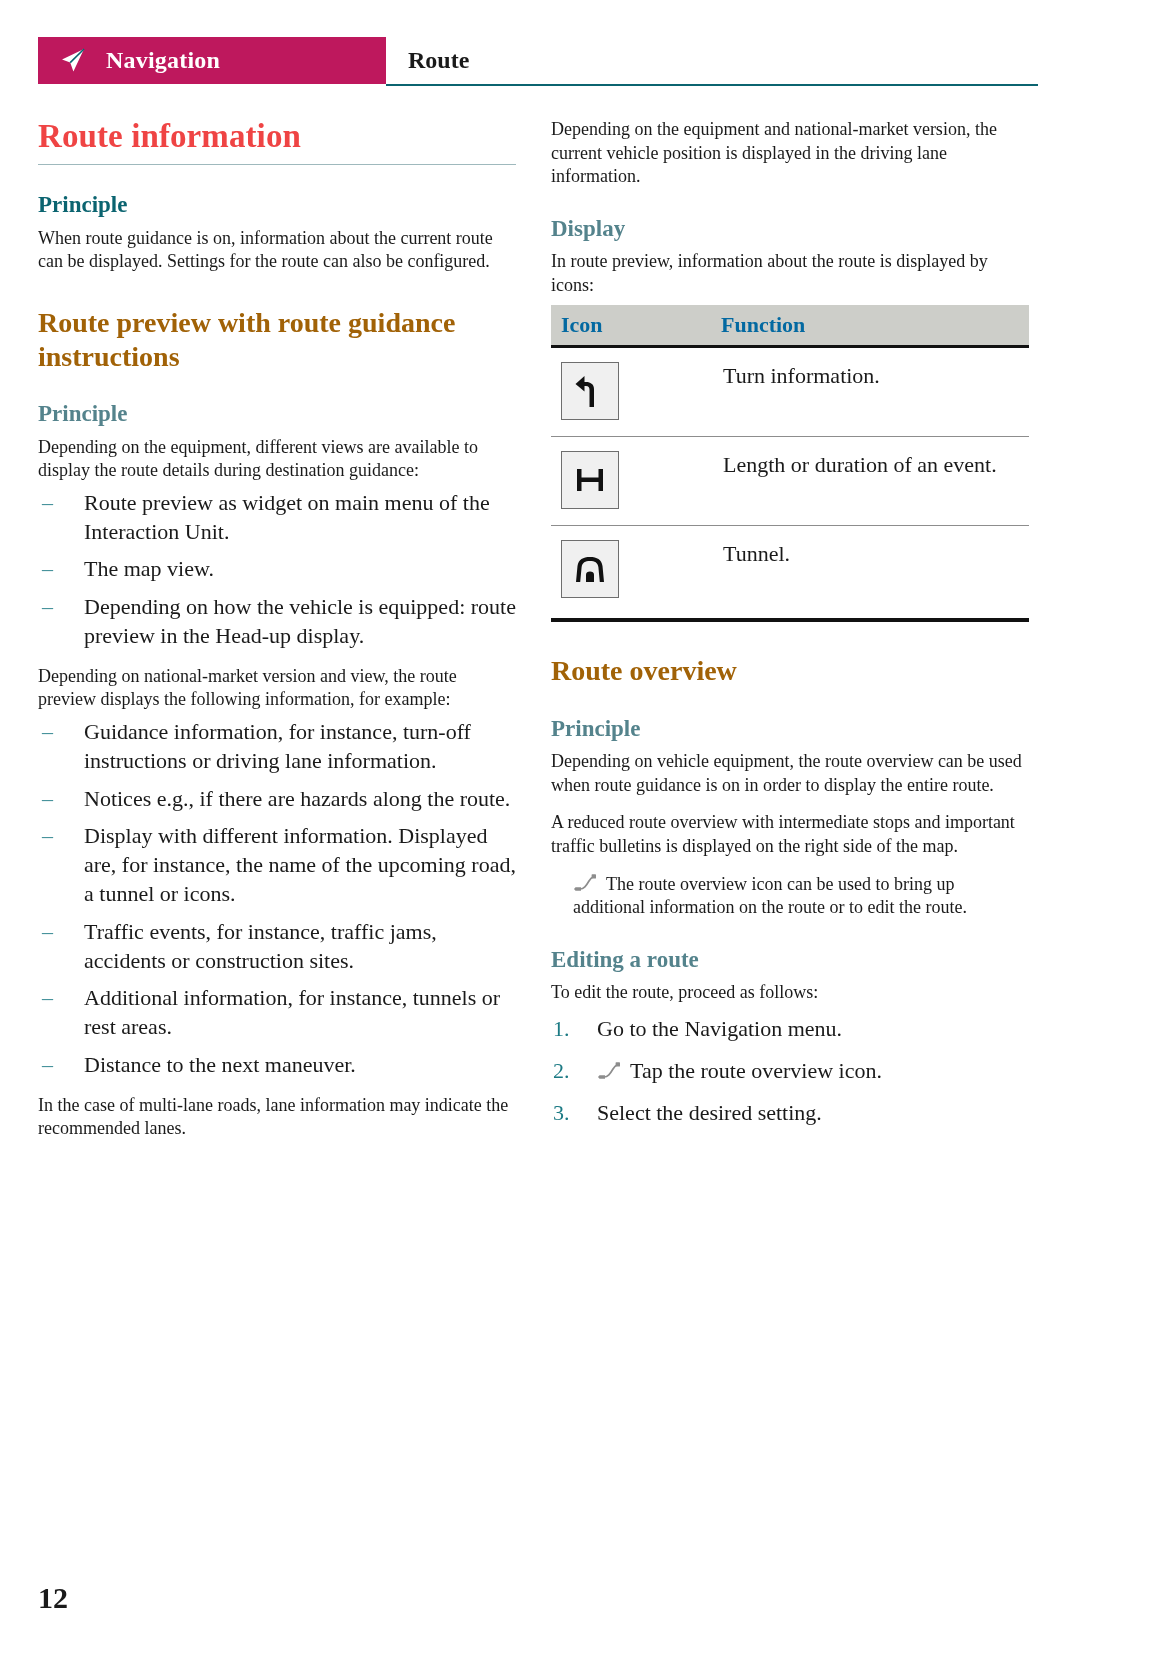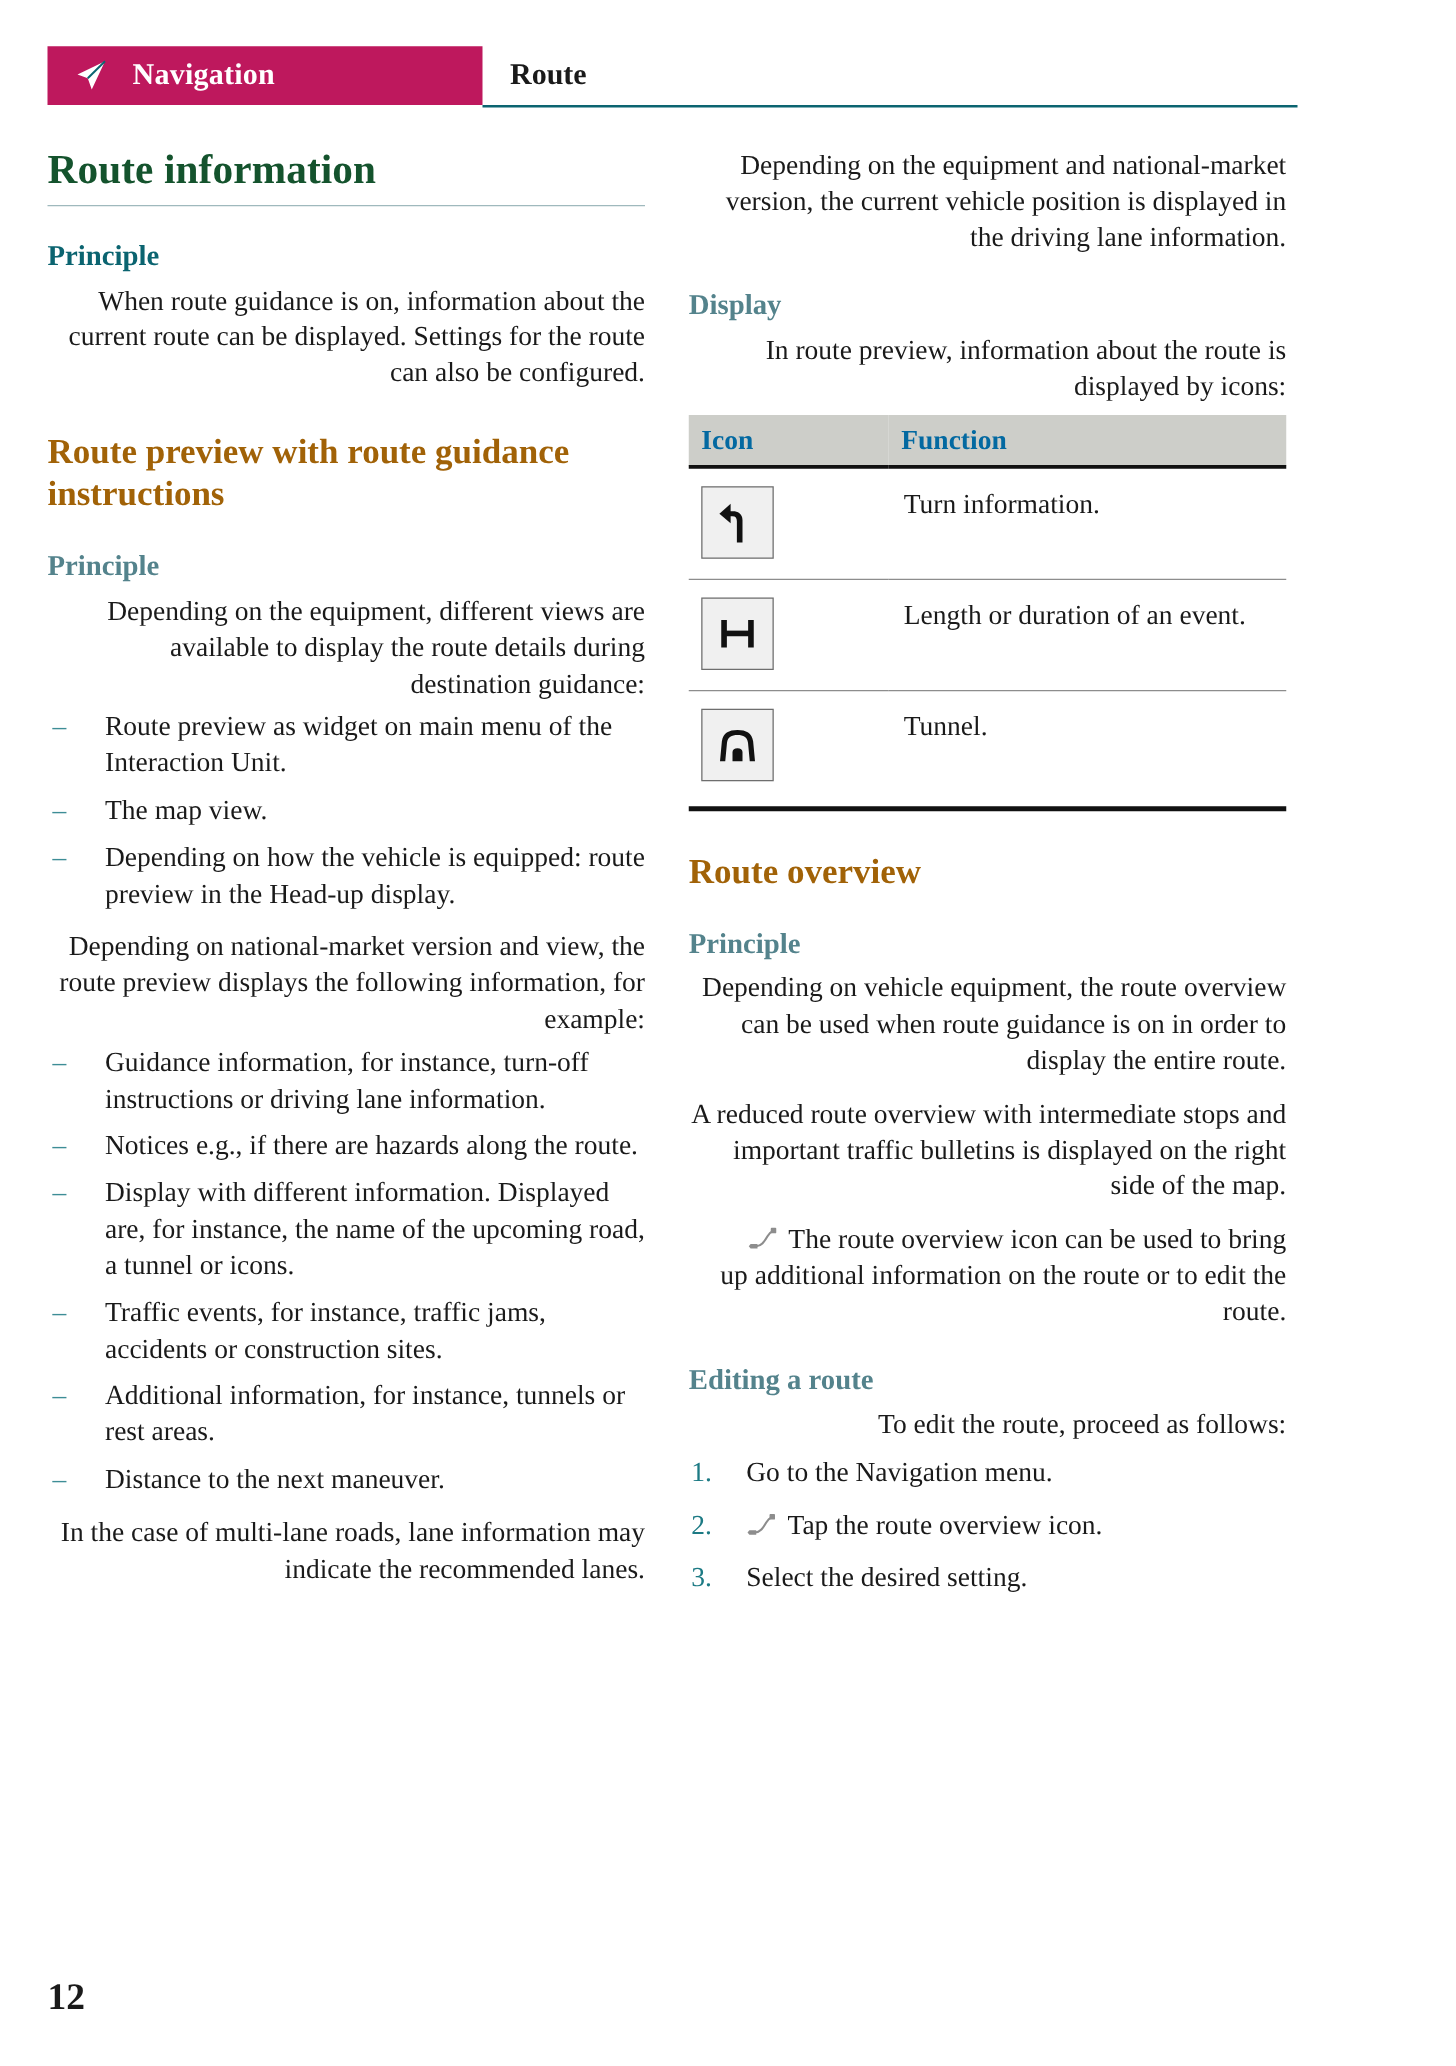--- a/index.html
+++ b/index.html
@@ -68,21 +68,21 @@
     position: absolute;
     top: 118px;
     width: 478px;
   }
   .col-left { left: 38px; }
   .col-right { left: 551px; }
 
   h1.doc-title {
     font-size: 33px;
     font-weight: bold;
-    color: #14532d;
+    color: #ef4444;
     margin: 0 0 8px 0;
     line-height: 1.15;
     letter-spacing: 0.1px;
   }
   .title-rule {
     width: 100%;
     height: 1px;
     background: #9fb9bd;
     margin-bottom: 26px;
   }
@@ -98,24 +98,23 @@
   h3.sub-title {
     font-size: 23px;
     font-weight: bold;
     color: #54838c;
     margin: 26px 0 8px 0;
     line-height: 1.2;
   }
   h3.sub-title.teal-dark { color: #0b6470; }
 
   p.body-text {
-    font-size: 22px;
+    font-size: 18px;
     line-height: 1.31;
     margin: 0 0 14px 0;
-    text-align: right;
   }
   p.body-text.tight { margin-bottom: 6px; }
 
   
   ul.dash-list {
     list-style: none;
     margin: 4px 0 14px 0;
     padding: 0;
   }
   ul.dash-list > li {

